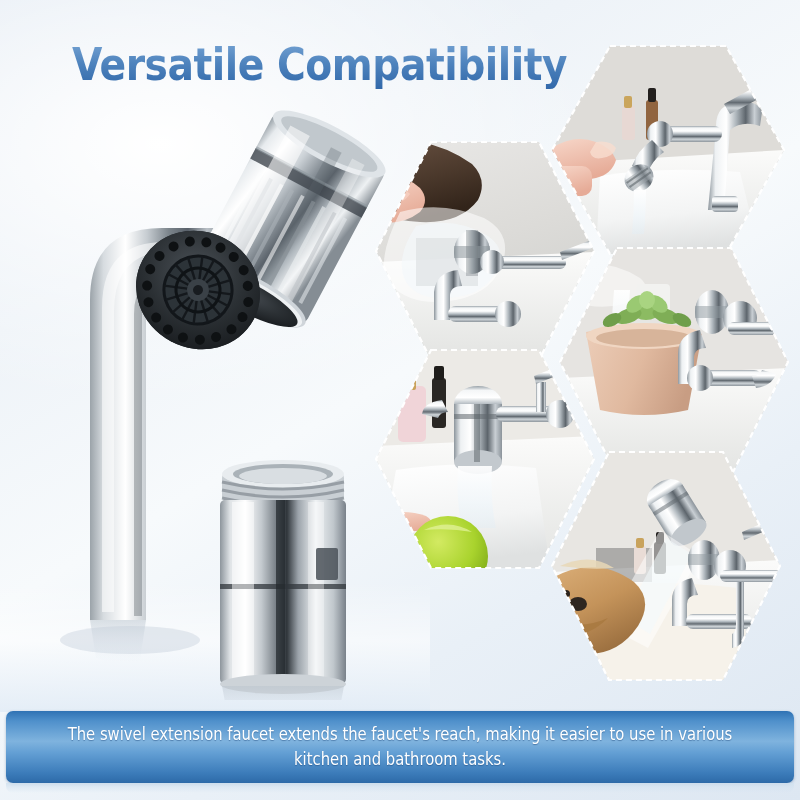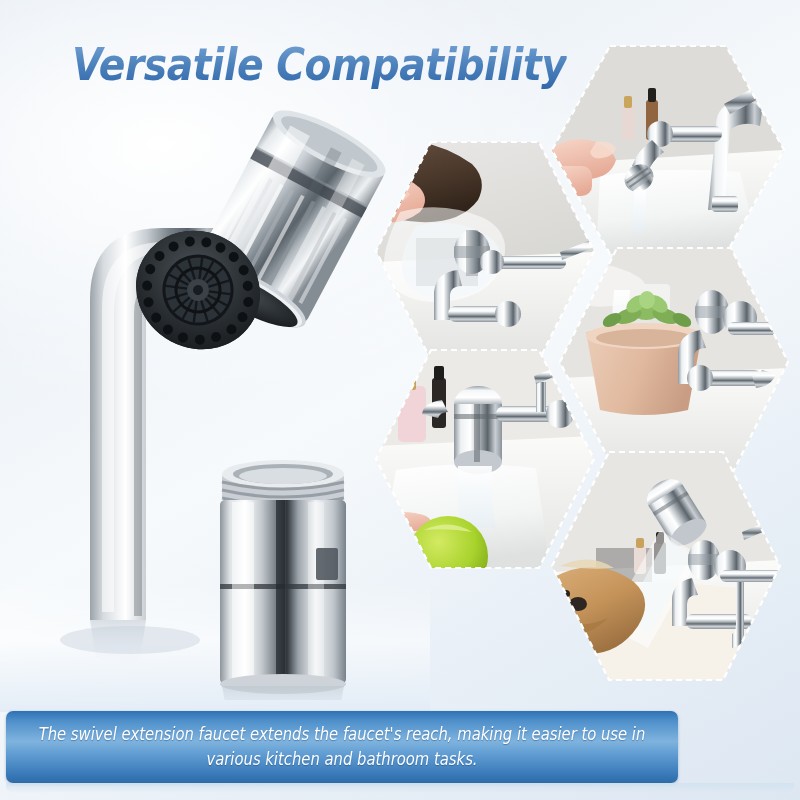--- a/index.html
+++ b/index.html
@@ -13,21 +13,20 @@
     font-family: "Liberation Sans", sans-serif;
   }
 
   #stage {
     position: relative;
     width: 800px;
     height: 800px;
     background:
       radial-gradient(ellipse 700px 420px at 20% 18%, #ffffff 0%, rgba(255,255,255,0) 62%),
       linear-gradient(150deg, #e5ecf4 0%, #eef3f8 26%, #f7fafc 48%, #e9f0f7 72%, #dde7f2 100%);
-    font-style: italic;
   }
 
   
   .floor {
     position: absolute;
     left: 0;
     bottom: 88px;
     width: 430px;
     height: 130px;
     background: linear-gradient(to bottom, rgba(255,255,255,0.0) 0%, rgba(255,255,255,0.55) 45%, rgba(226,236,246,0.85) 100%);
@@ -61,21 +60,21 @@
   .hex svg { display: block; }
 
   
   .product { position: absolute; pointer-events: none; }
 
   
   .banner {
     position: absolute;
     left: 6px;
     top: 711px;
-    width: 672px;
+    width: 788px;
     height: 72px;
     border-radius: 7px;
     background: linear-gradient(to bottom,
         #2f72b4 0%,
         #4f90cb 14%,
         #7fb3de 42%,
         #639fd4 58%,
         #3c7cba 86%,
         #2d6aa8 100%);
     box-shadow: 0 1px 3px rgba(40,80,130,0.35);

